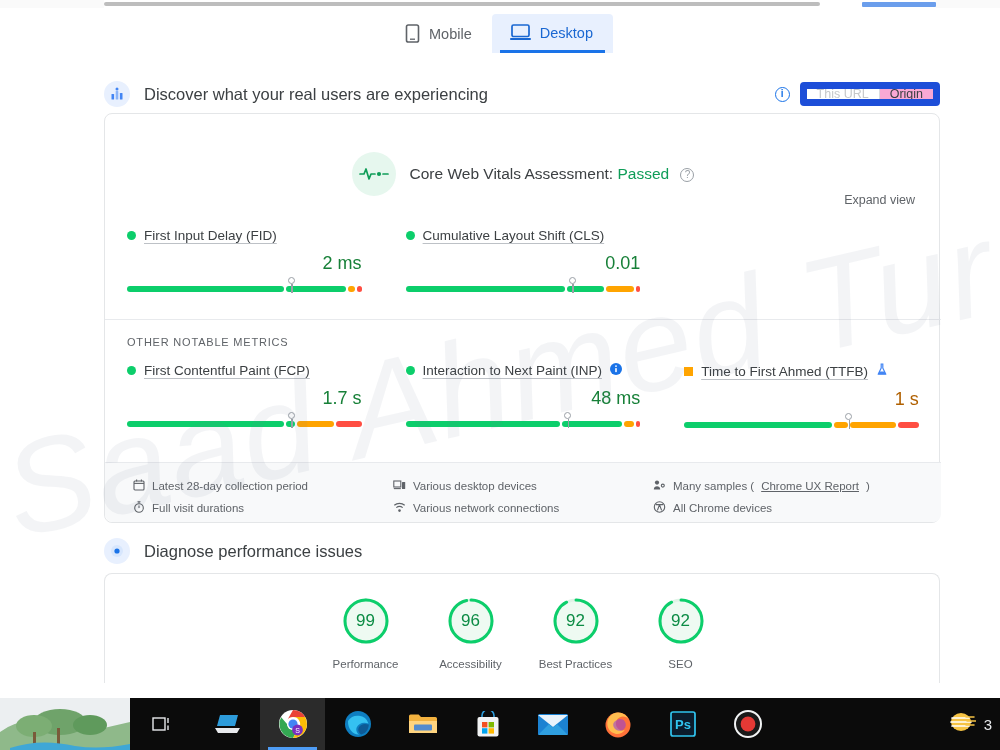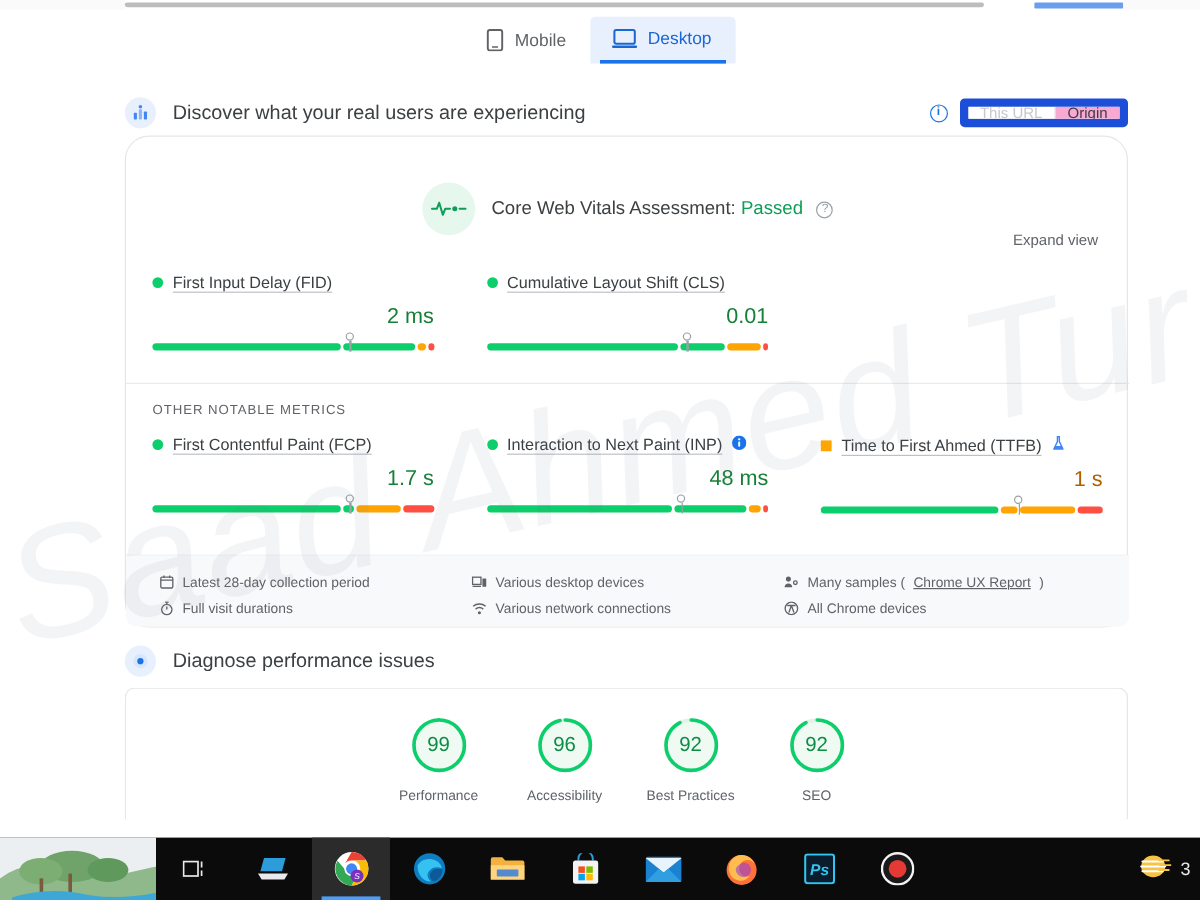--- a/index.html
+++ b/index.html
@@ -60,21 +60,21 @@
   .sec-head .right { margin-left:auto; display:flex; align-items:center; gap:10px; }
   .info-round { width:15px; height:15px; border-radius:50%; border:1.6px solid #1a73e8; color:#1a73e8; font-size:10px; line-height:12px; text-align:center; font-weight:700; }
   .seg { display:flex; border:7px solid #1d4ed8; border-radius:4px; overflow:hidden; height:24px; }
   .seg div { font-size:12.5px; padding:0 10px; display:flex; align-items:center; background:#fff; }
   .seg .disabled { color:#c6c8ca; }
   .seg .selected { color:#3c4043; background:#f9a8d4; border-left:1px solid #dadce0; }
 
   
   .card {
     position:absolute; left:104px; top:113px; width:836px; height:410px;
-    border:1px solid #e4e6e8; border-radius:20px; background:#fff;
+    border:1px solid #e4e6e8; border-radius:8px; background:#fff;
   }
   .cwv-head { position:absolute; left:0; top:38px; width:836px; display:flex; justify-content:center; align-items:center; gap:14px;}
   .cwv-circle { width:44px; height:44px; border-radius:50%; background:#e6f7ee; display:flex; align-items:center; justify-content:center; }
   .cwv-text { font-size:15.5px; color:#3c4043; }
   .cwv-text .pass { color:#0f9d58; }
   .q-round { display:inline-block; width:14px; height:14px; border-radius:50%; border:1.3px solid #9aa0a6; color:#9aa0a6; font-size:10px; line-height:12px; text-align:center; margin-left:7px; vertical-align:1px;}
   .expand { position:absolute; right:24px; top:79px; font-size:12.5px; color:#5f6368; cursor:pointer;}
 
   
   .mrow { position:absolute; left:0; width:836px; display:flex; }
@@ -109,21 +109,21 @@
   .gauges { position:absolute; left:0; top:22px; width:836px; display:flex; justify-content:center; gap:0; }
   .gauge { width:105px; display:flex; flex-direction:column; align-items:center; }
   .gwrap { position:relative; width:50px; height:50px; }
   .gwrap .num { position:absolute; inset:0; display:flex; align-items:center; justify-content:center; font-size:17px; color:#0c8c45; }
   .glabel { margin-top:12px; font-size:11.5px; color:#5f6368; }
 
   
   .tb { position:absolute; left:0; bottom:0; width:1000px; height:52px; background:#0b0b0b; z-index:20; }
   .tb-left { position:absolute; left:0; bottom:0; width:130px; height:52px; background:#eceff1; overflow:hidden; }
   .tb-items { position:absolute; left:130px; bottom:0; height:52px; display:flex; align-items:center; }
-  .tbi { width:65px; height:52px; display:flex; align-items:center; justify-content:center; position:relative; cursor:pointer;font-style:italic;}
+  .tbi { width:65px; height:52px; display:flex; align-items:center; justify-content:center; position:relative; cursor:pointer;}
   .tbi.active { background:#2b2b2b; }
   .tbi.active::after { content:""; position:absolute; left:8px; right:8px; bottom:0; height:3px; background:#4e9cf5; }
   .tb-right { position:absolute; right:0; bottom:0; height:52px; display:flex; align-items:center; gap:8px; padding-right:8px; }
   .tb-num { color:#e8eaed; font-size:15px; }
 </style>
 </head>
 <body>
 
 <div id="app">
 

